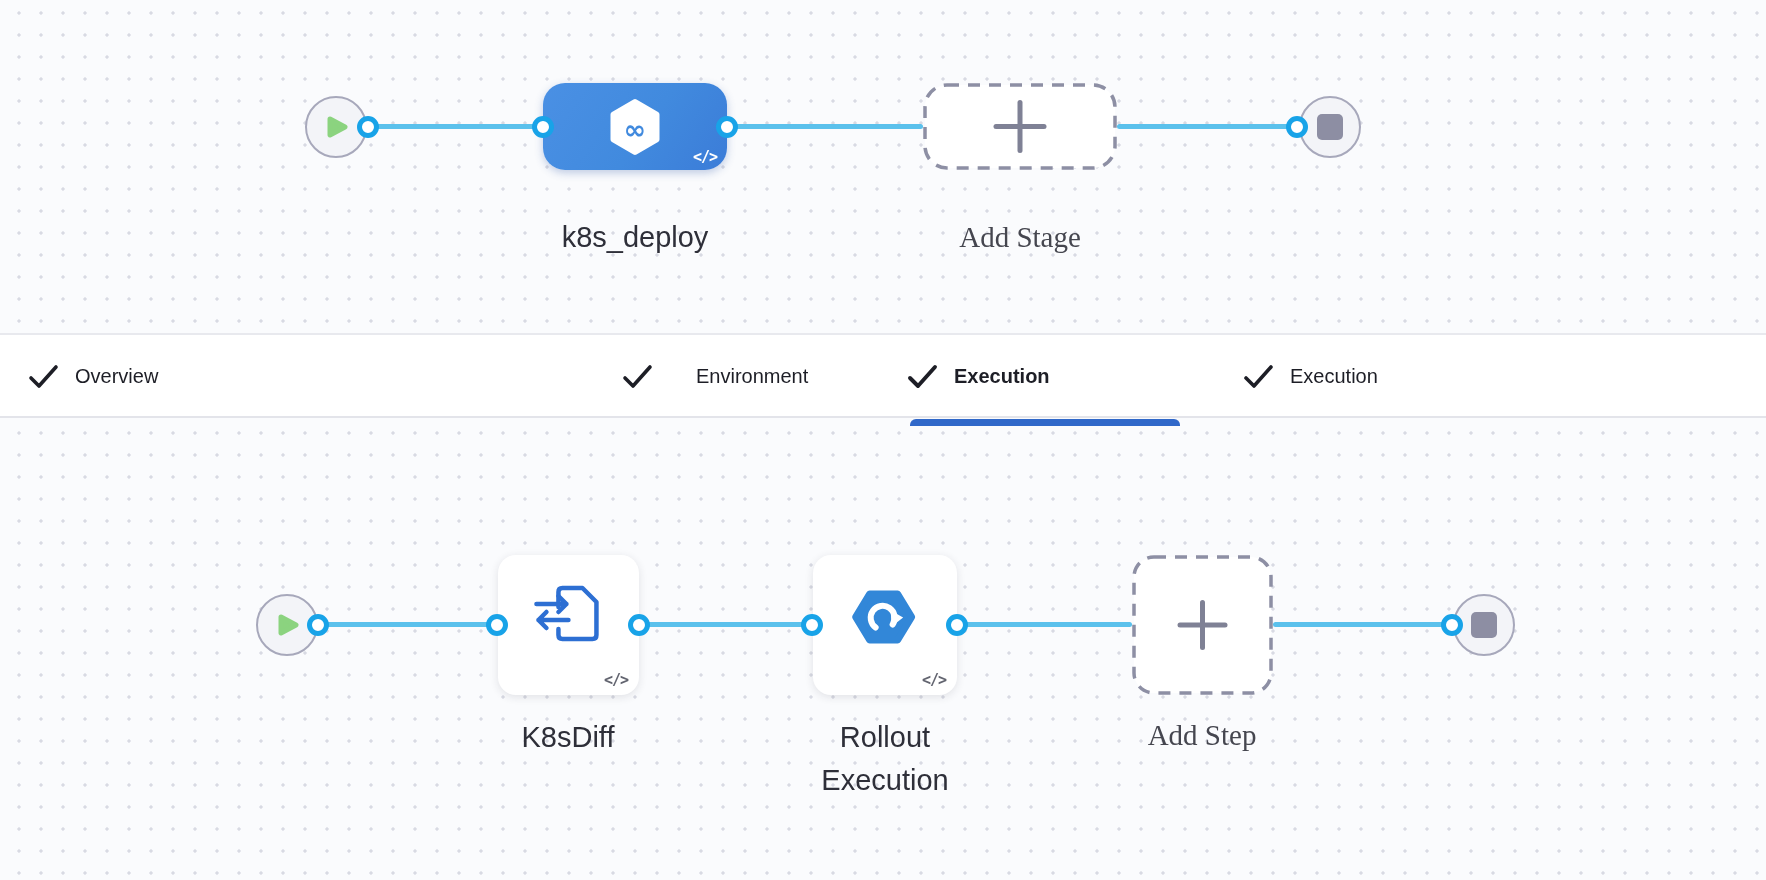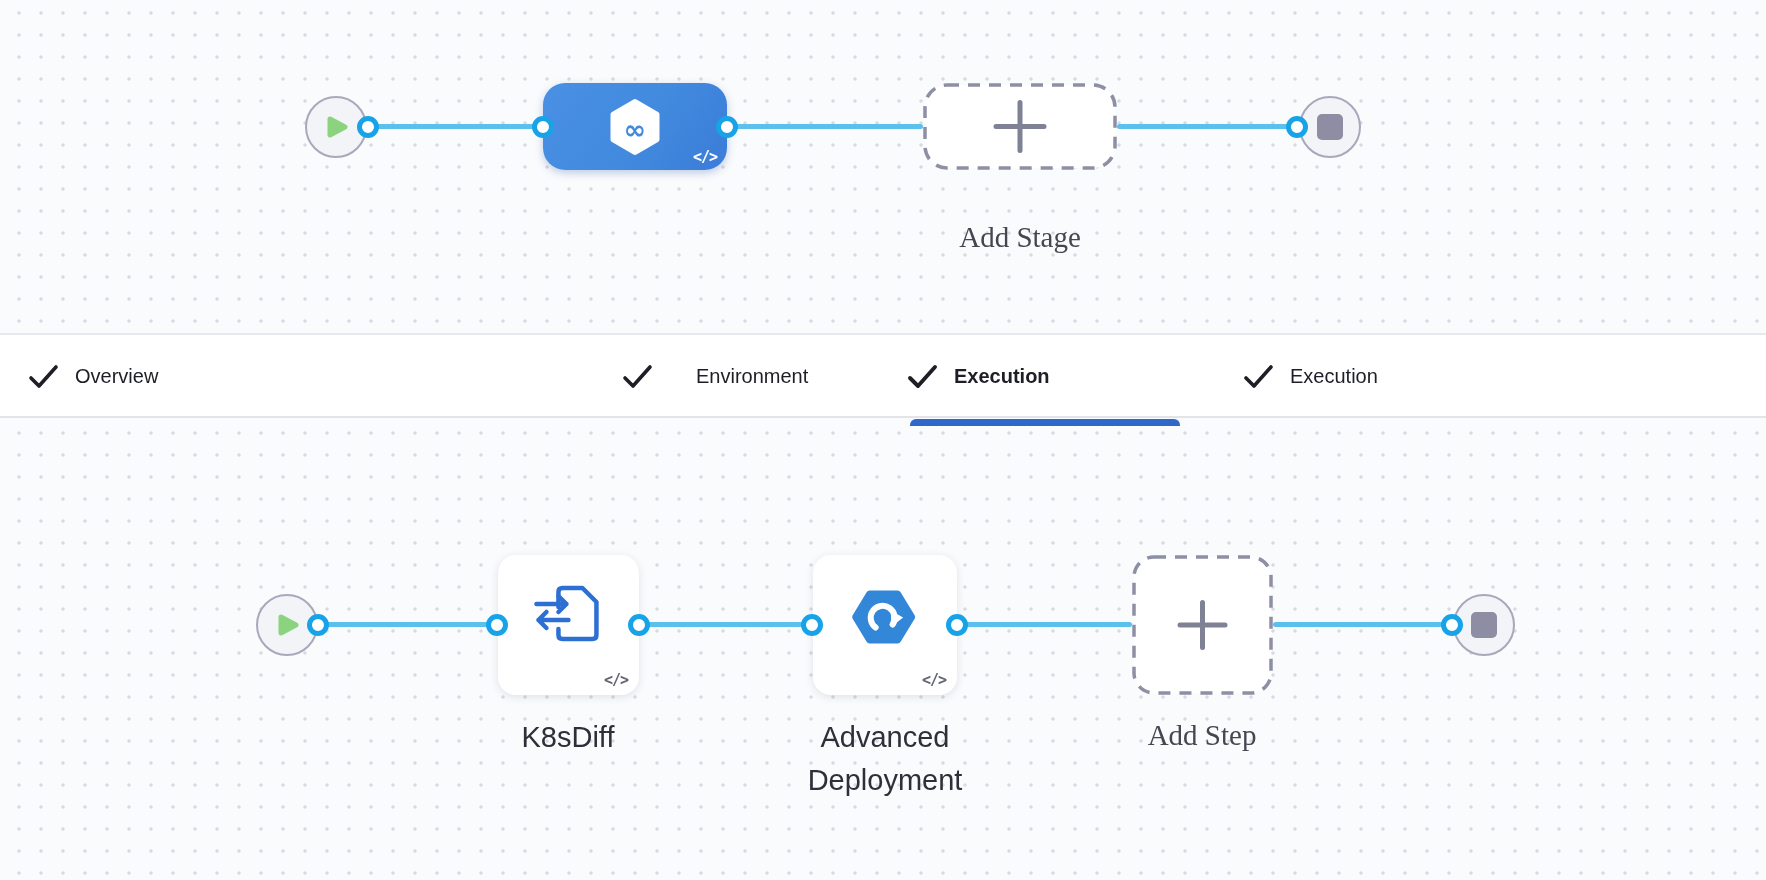--- a/index.html
+++ b/index.html
@@ -122,20 +122,21 @@
           <line x1="97" y1="19.5" x2="97" y2="67.5"></line>
         </g>
       </svg>
     </div>
 
     <div class="port-dot port-top" style="left:1286px;"></div>
     <div class="node-circle" style="left:1299px;top:96px;">
       <div class="stop-square"></div>
     </div>
 
+    <div class="node-label" style="left:485px;top:216px;width:300px;">k8s_deploy</div>
     <div class="node-label muted" style="left:870px;top:216px;width:300px;">Add Stage</div>
   </div>
 
   <div class="tabbar">
 
     <div class="tab" style="left:28px;">
       <svg width="31" height="26" viewBox="0 0 31 26">
         <polyline points="3,14 11,22 28,3" fill="none" stroke="#1d1e26" stroke-width="3.6" stroke-linecap="round" stroke-linejoin="round"></polyline>
       </svg>
       <span>Overview</span>
@@ -212,16 +213,16 @@
         </g>
       </svg>
     </div>
 
     <div class="port-dot" style="left:1441px;top:194px;"></div>
     <div class="node-circle" style="left:1453px;top:174px;">
       <div class="stop-square"></div>
     </div>
 
     <div class="node-label" style="left:468px;top:296px;width:200px;">K8sDiff</div>
-    <div class="node-label" style="left:785px;top:296px;width:200px;">Advanced Deployment</div>
+    <div class="node-label" style="left:785px;top:296px;width:200px;">Rollout Execution</div>
     <div class="node-label muted" style="left:1102px;top:294px;width:200px;">Add Step</div>
   </div>
 </div>
 
 </body></html>

